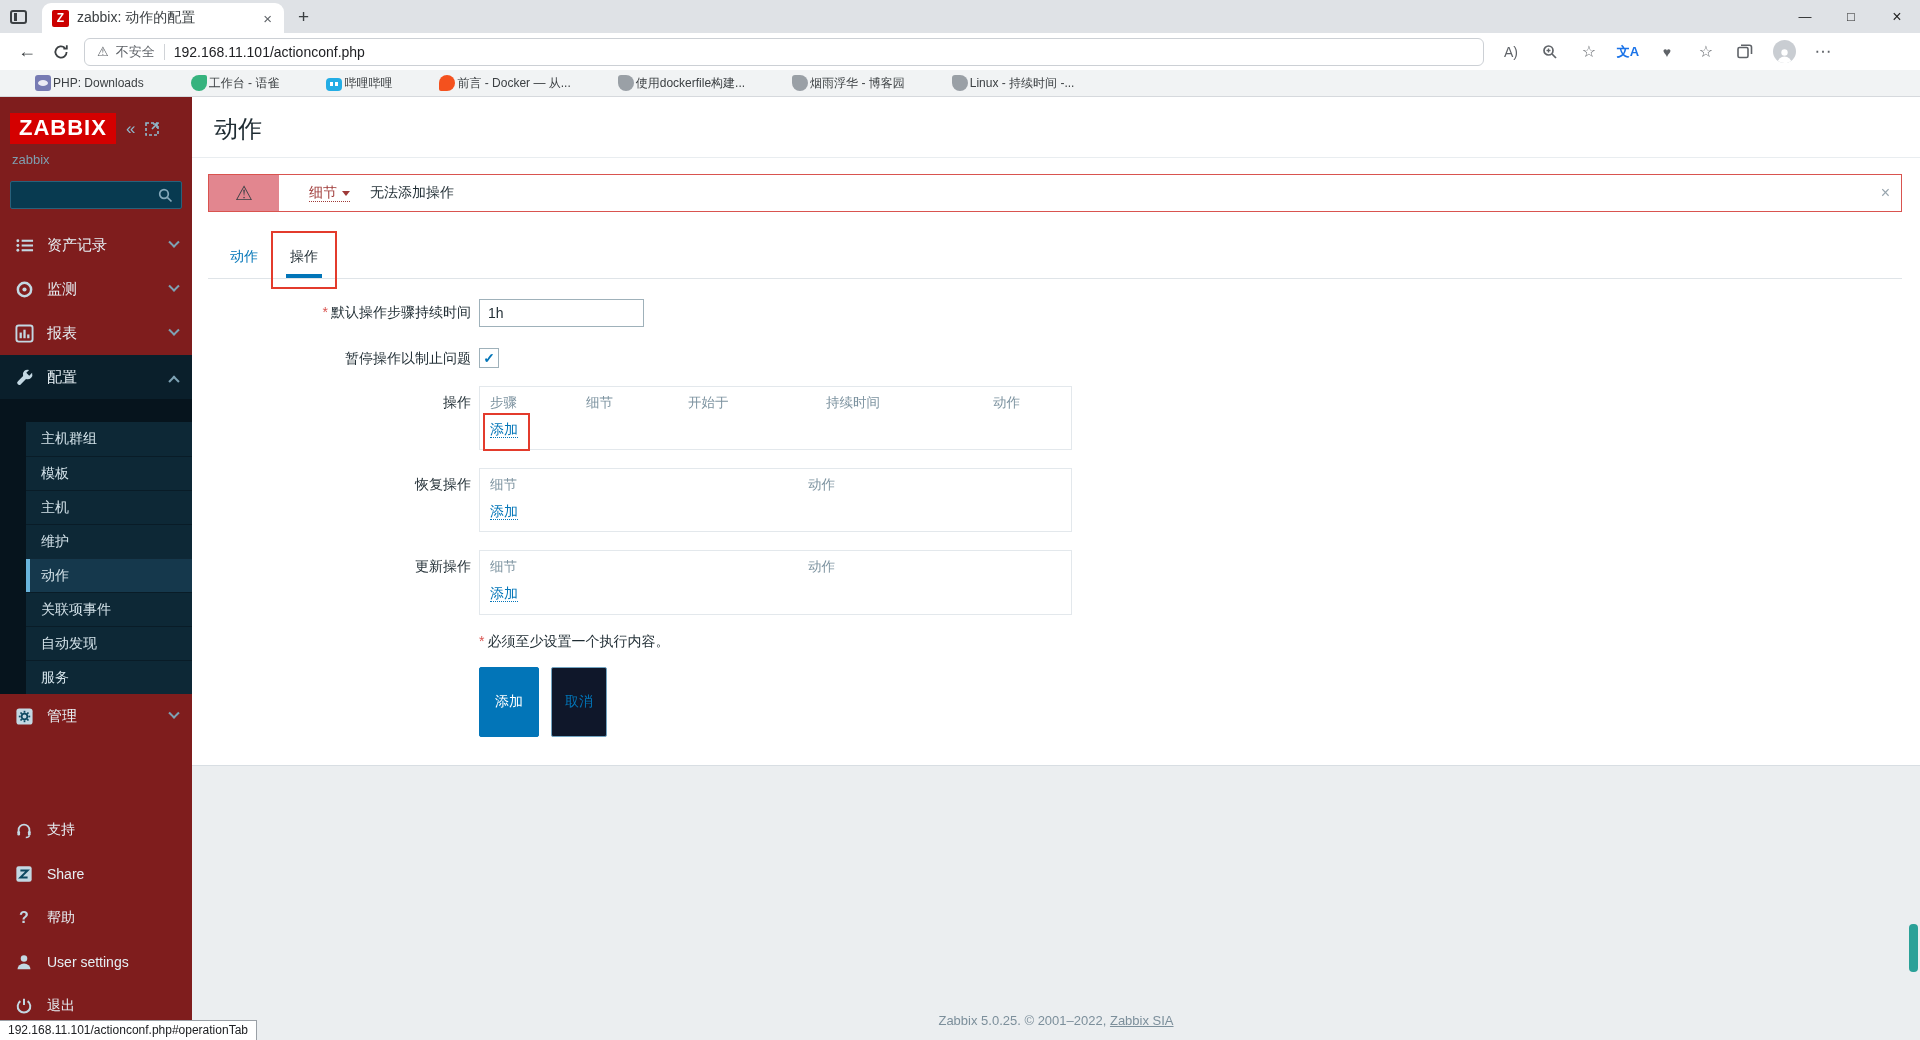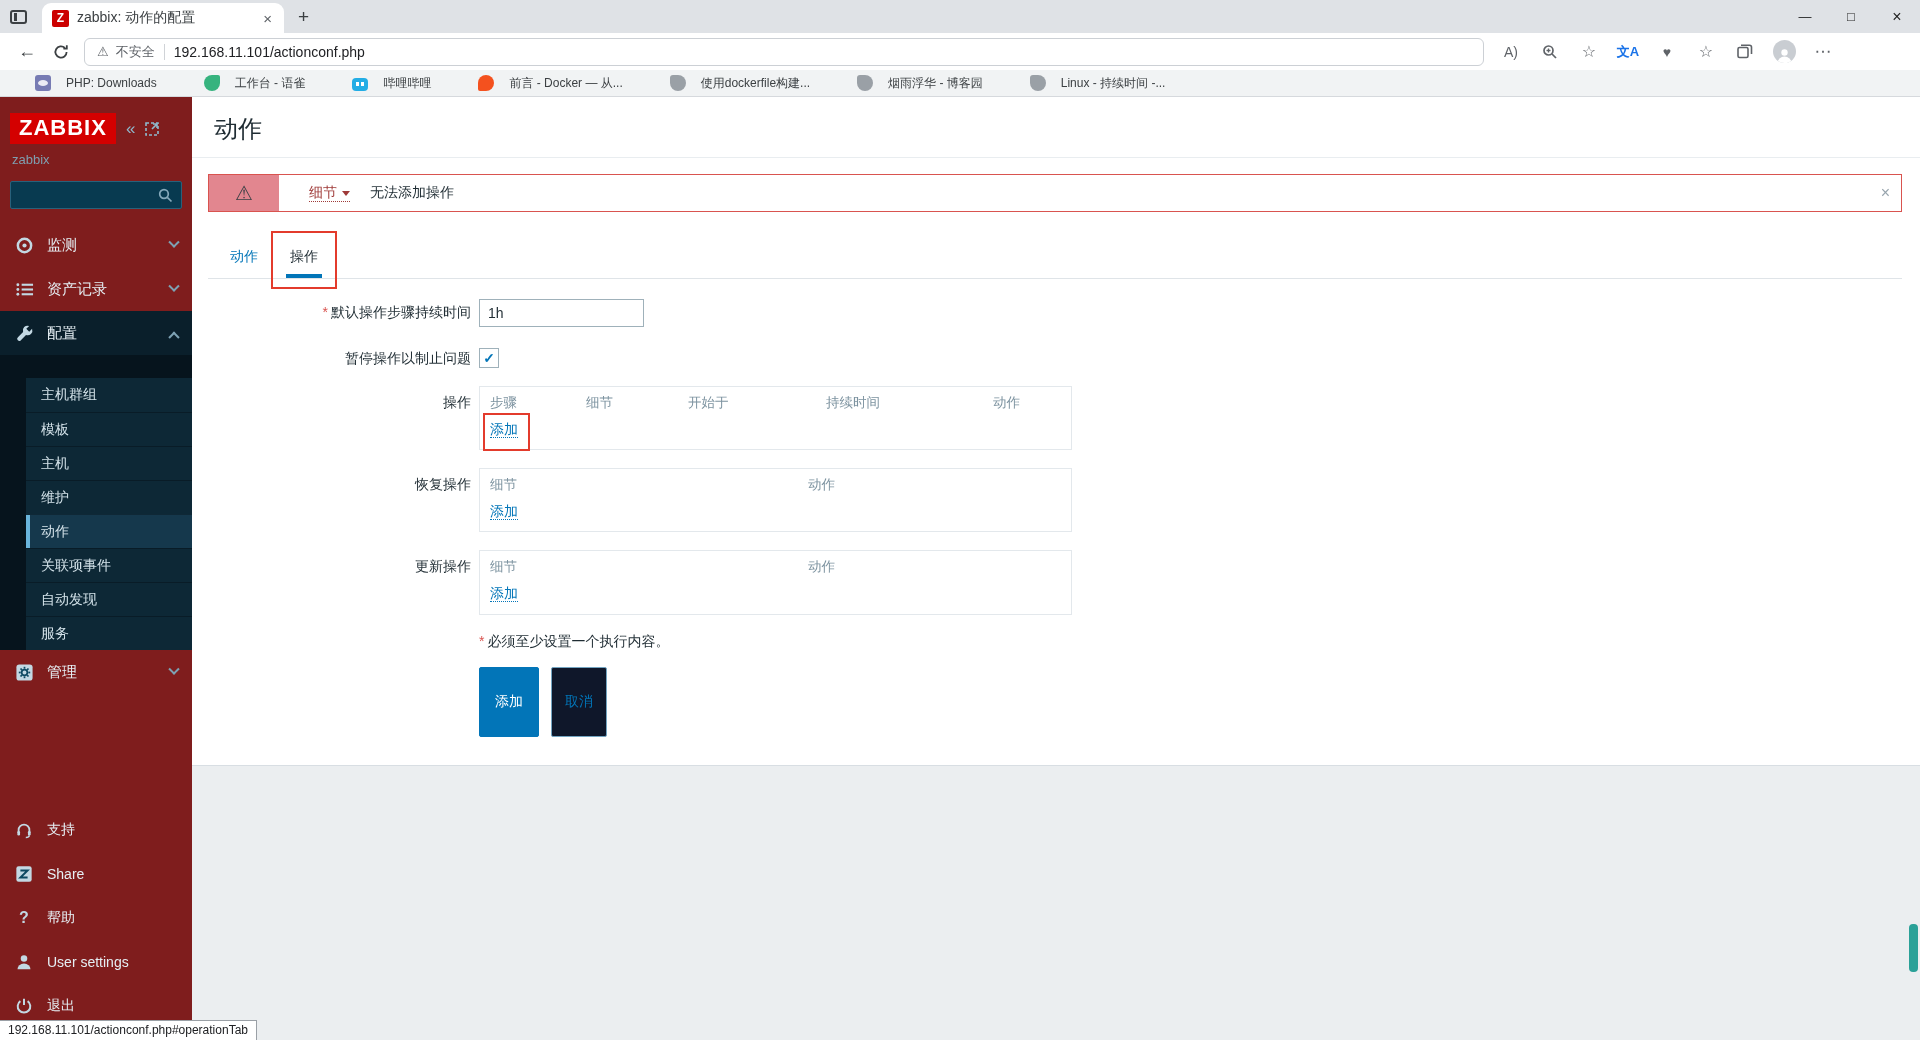--- a/index.html
+++ b/index.html
@@ -24,21 +24,21 @@
   .addr { width:1400px; height:28px; border:1px solid #ccd0d5; border-radius:6px; background:#fff; display:flex; align-items:center; padding:0 12px; gap:9px; margin-left:6px; }
   .sec { display:flex; align-items:center; gap:7px; color:#5f6368; font-size:13px; }
   .addr-div { width:1px; height:16px; background:#d0d3d7; }
   .url-text { font-size:14px; color:#202124; }
   .tb-icons { display:flex; align-items:center; gap:5px; margin-left:10px; }
   .tb-ic { width:34px; height:30px; display:flex; align-items:center; justify-content:center; color:#5f6368; font-size:14px; }
   .tb-ic.translate { color:#1a73e8; font-weight:bold; font-size:13px; }
   .avatar { width:23px; height:23px; border-radius:50%; background:#c9cdd2; display:flex; align-items:flex-end; justify-content:center; overflow:hidden; }
 
   .bookmarks { height:27px; background:#f1f3f4; border-bottom:1px solid #d6d9dd; display:flex; align-items:center; padding:0 14px; gap:26px; }
-  .bm { display:flex; align-items:center; gap:15px; font-size:12px; color:#3c4043; white-space:nowrap;padding-left:21px; }
+  .bm { display:flex; align-items:center; gap:2px; font-size:12px; color:#3c4043; white-space:nowrap;padding-left:21px; }
   .bm-ic { width:16px; height:16px; border-radius:3px; flex:none; }
   .ic-php { background:#777bb3; position:relative; }
   .ic-php::after { content:""; position:absolute; left:3px; top:5px; right:3px; bottom:5px; background:#fff; border-radius:50%; opacity:.85; }
   .ic-leaf { background:#36b37e; border-radius:50% 2px 50% 50%; }
   .ic-bili { background:#23ade5; border-radius:4px; position:relative; height:13px; margin-top:2px; }
   .ic-bili::after { content:""; position:absolute; left:4px; top:4px; width:3px; height:4px; background:#fff; box-shadow:5px 0 0 #fff; }
   .ic-flame { background:#f4511e; border-radius:50% 50% 50% 2px; }
   .ic-blog { background:#9aa0a6; border-radius:3px 50% 50% 50%; }
 
   
@@ -229,43 +229,55 @@
     <div class="sb-search">
       <svg width="15" height="15" viewBox="0 0 15 15">
           <circle cx="6" cy="6" r="4.3" fill="none" stroke="#85a9bb" stroke-width="1.7"></circle>
           <line x1="9.3" y1="9.3" x2="13.5" y2="13.5" stroke="#85a9bb" stroke-width="1.7"></line>
         </svg>
     </div>
 
     <div class="sb-item">
       <span class="sb-ico">
         <svg width="19" height="19" viewBox="0 0 20 20">
-            <circle cx="10" cy="10" r="7" fill="none" stroke="currentColor" stroke-width="2.6"></circle>
-            <circle cx="10" cy="10" r="2.2" fill="currentColor"></circle>
-          </svg>
-      </span>
-      <span>监测</span>
-      <span class="chev"></span>
-    </div>
-
-    <div class="sb-item">
-      <span class="sb-ico">
-        <svg width="19" height="19" viewBox="0 0 20 20">
             <circle cx="3" cy="5" r="1.5" fill="currentColor"></circle>
             <circle cx="3" cy="10" r="1.5" fill="currentColor"></circle>
             <circle cx="3" cy="15" r="1.5" fill="currentColor"></circle>
             <line x1="7" y1="5" x2="19" y2="5" stroke="currentColor" stroke-width="2.2"></line>
             <line x1="7" y1="10" x2="19" y2="10" stroke="currentColor" stroke-width="2.2"></line>
             <line x1="7" y1="15" x2="19" y2="15" stroke="currentColor" stroke-width="2.2"></line>
           </svg>
       </span>
       <span>资产记录</span>
       <span class="chev"></span>
     </div>
 
+    <div class="sb-item">
+      <span class="sb-ico">
+        <svg width="19" height="19" viewBox="0 0 20 20">
+            <circle cx="10" cy="10" r="7" fill="none" stroke="currentColor" stroke-width="2.6"></circle>
+            <circle cx="10" cy="10" r="2.2" fill="currentColor"></circle>
+          </svg>
+      </span>
+      <span>监测</span>
+      <span class="chev"></span>
+    </div>
+
+    <div class="sb-item">
+      <span class="sb-ico">
+        <svg width="19" height="19" viewBox="0 0 20 20">
+            <rect x="1.5" y="1.5" width="17" height="17" rx="2.5" fill="none" stroke="currentColor" stroke-width="2"></rect>
+            <line x1="6" y1="15" x2="6" y2="9" stroke="currentColor" stroke-width="2.4"></line>
+            <line x1="10" y1="15" x2="10" y2="6" stroke="currentColor" stroke-width="2.4"></line>
+            <line x1="14" y1="15" x2="14" y2="11" stroke="currentColor" stroke-width="2.4"></line>
+          </svg>
+      </span>
+      <span>报表</span>
+      <span class="chev"></span>
+    </div>
 
     <div class="sb-group">
       <div class="sb-item group-head">
         <span class="sb-ico">
           <svg width="19" height="19" viewBox="0 0 20 20">
               <path d="M18 5.2 a5 5 0 0 1-6.4 6.4 L6.2 17 a2.2 2.2 0 1 1-3.1-3.1 L8.5 8.5 A5 5 0 0 1 14.9 2.1 L11.9 5 l3.1 3.1 3-3z" fill="currentColor"></path>
             </svg>
         </span>
         <span>配置</span>
         <span class="chev up"></span>
@@ -455,18 +467,21 @@
           <div class="flabel"></div>
           <div class="btn-row">
             <button class="btn btn-primary">添加</button>
             <button class="btn btn-alt">取消</button>
           </div>
         </div>
 
       </div>
     </div>
 
+    <div class="main-footer">
+      <span>Zabbix 5.0.25. © 2001–2022, </span><a class="footer-link">Zabbix SIA</a>
+    </div>
   </div>
 
   <div class="scroll-thumb"></div>
 </div>
 
 <div class="status-bubble">192.168.11.101/actionconf.php#operationTab</div>
 
 </body></html>

